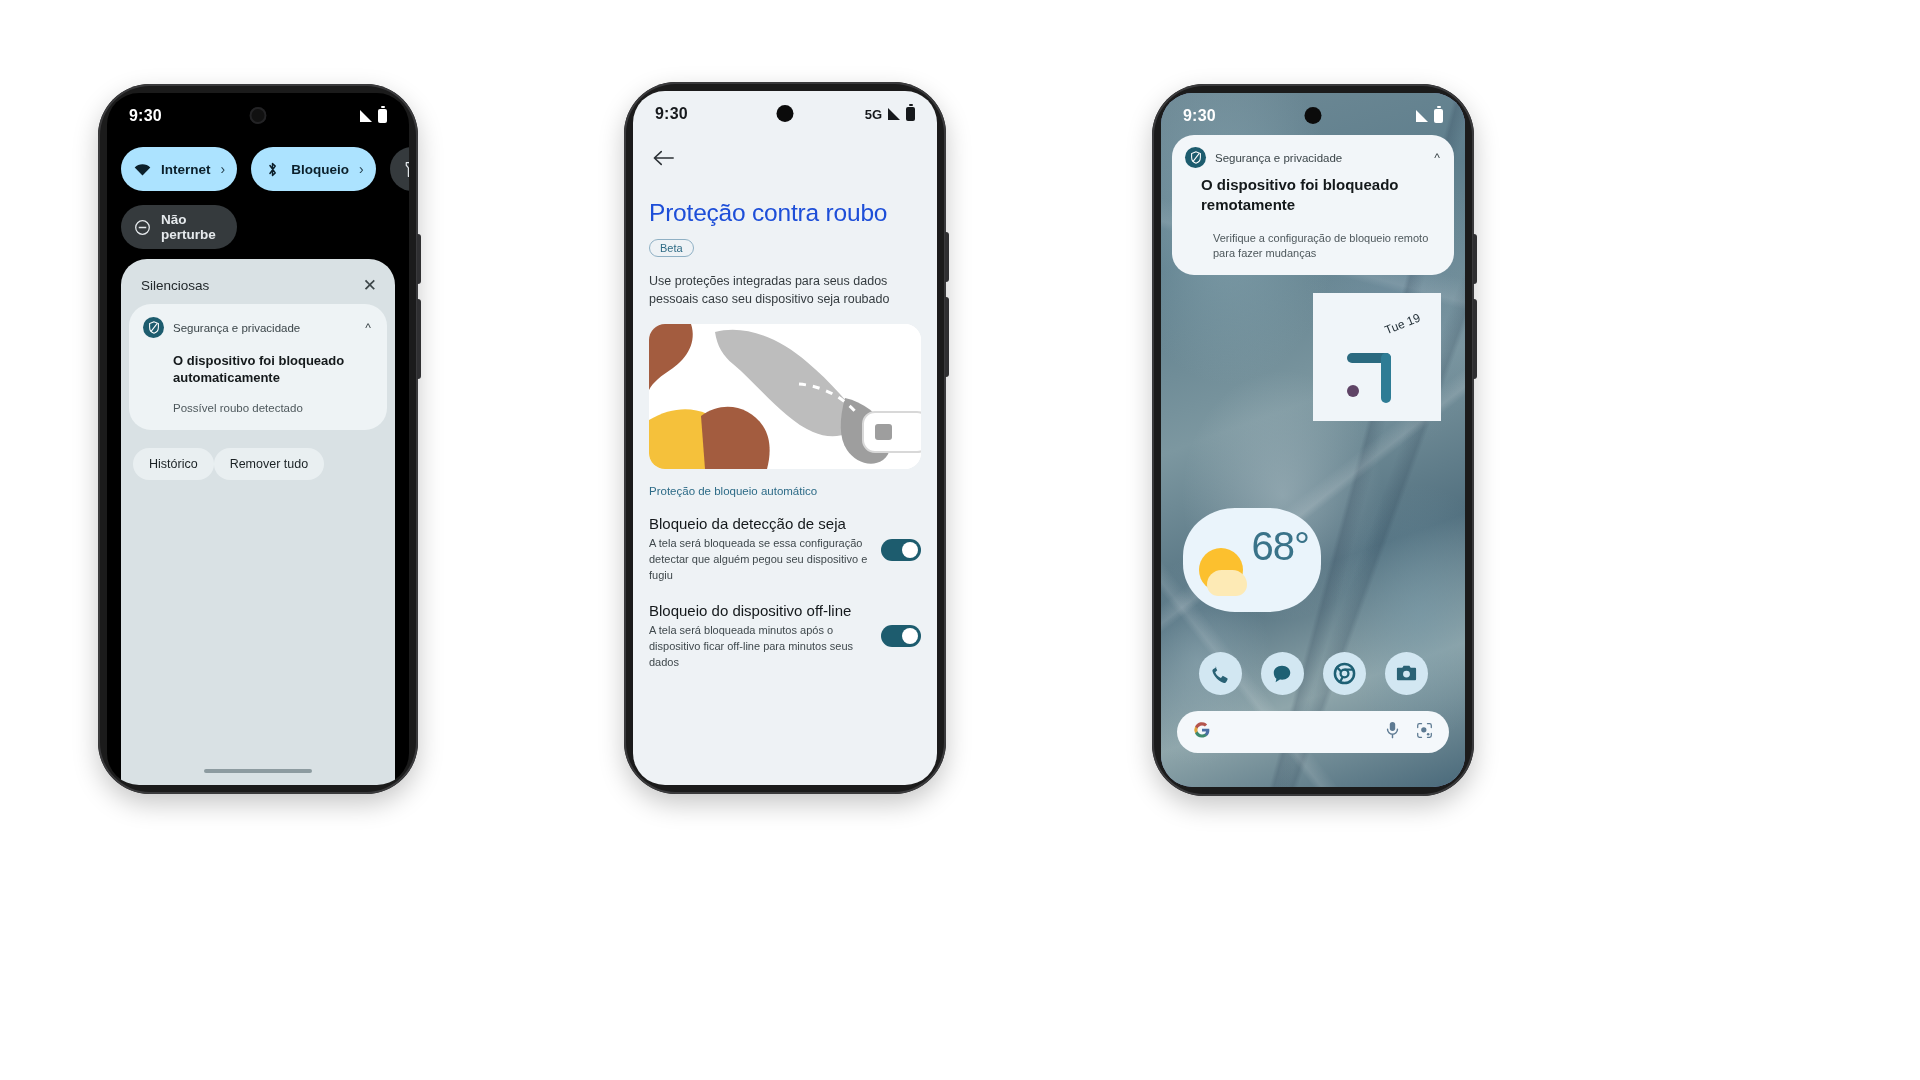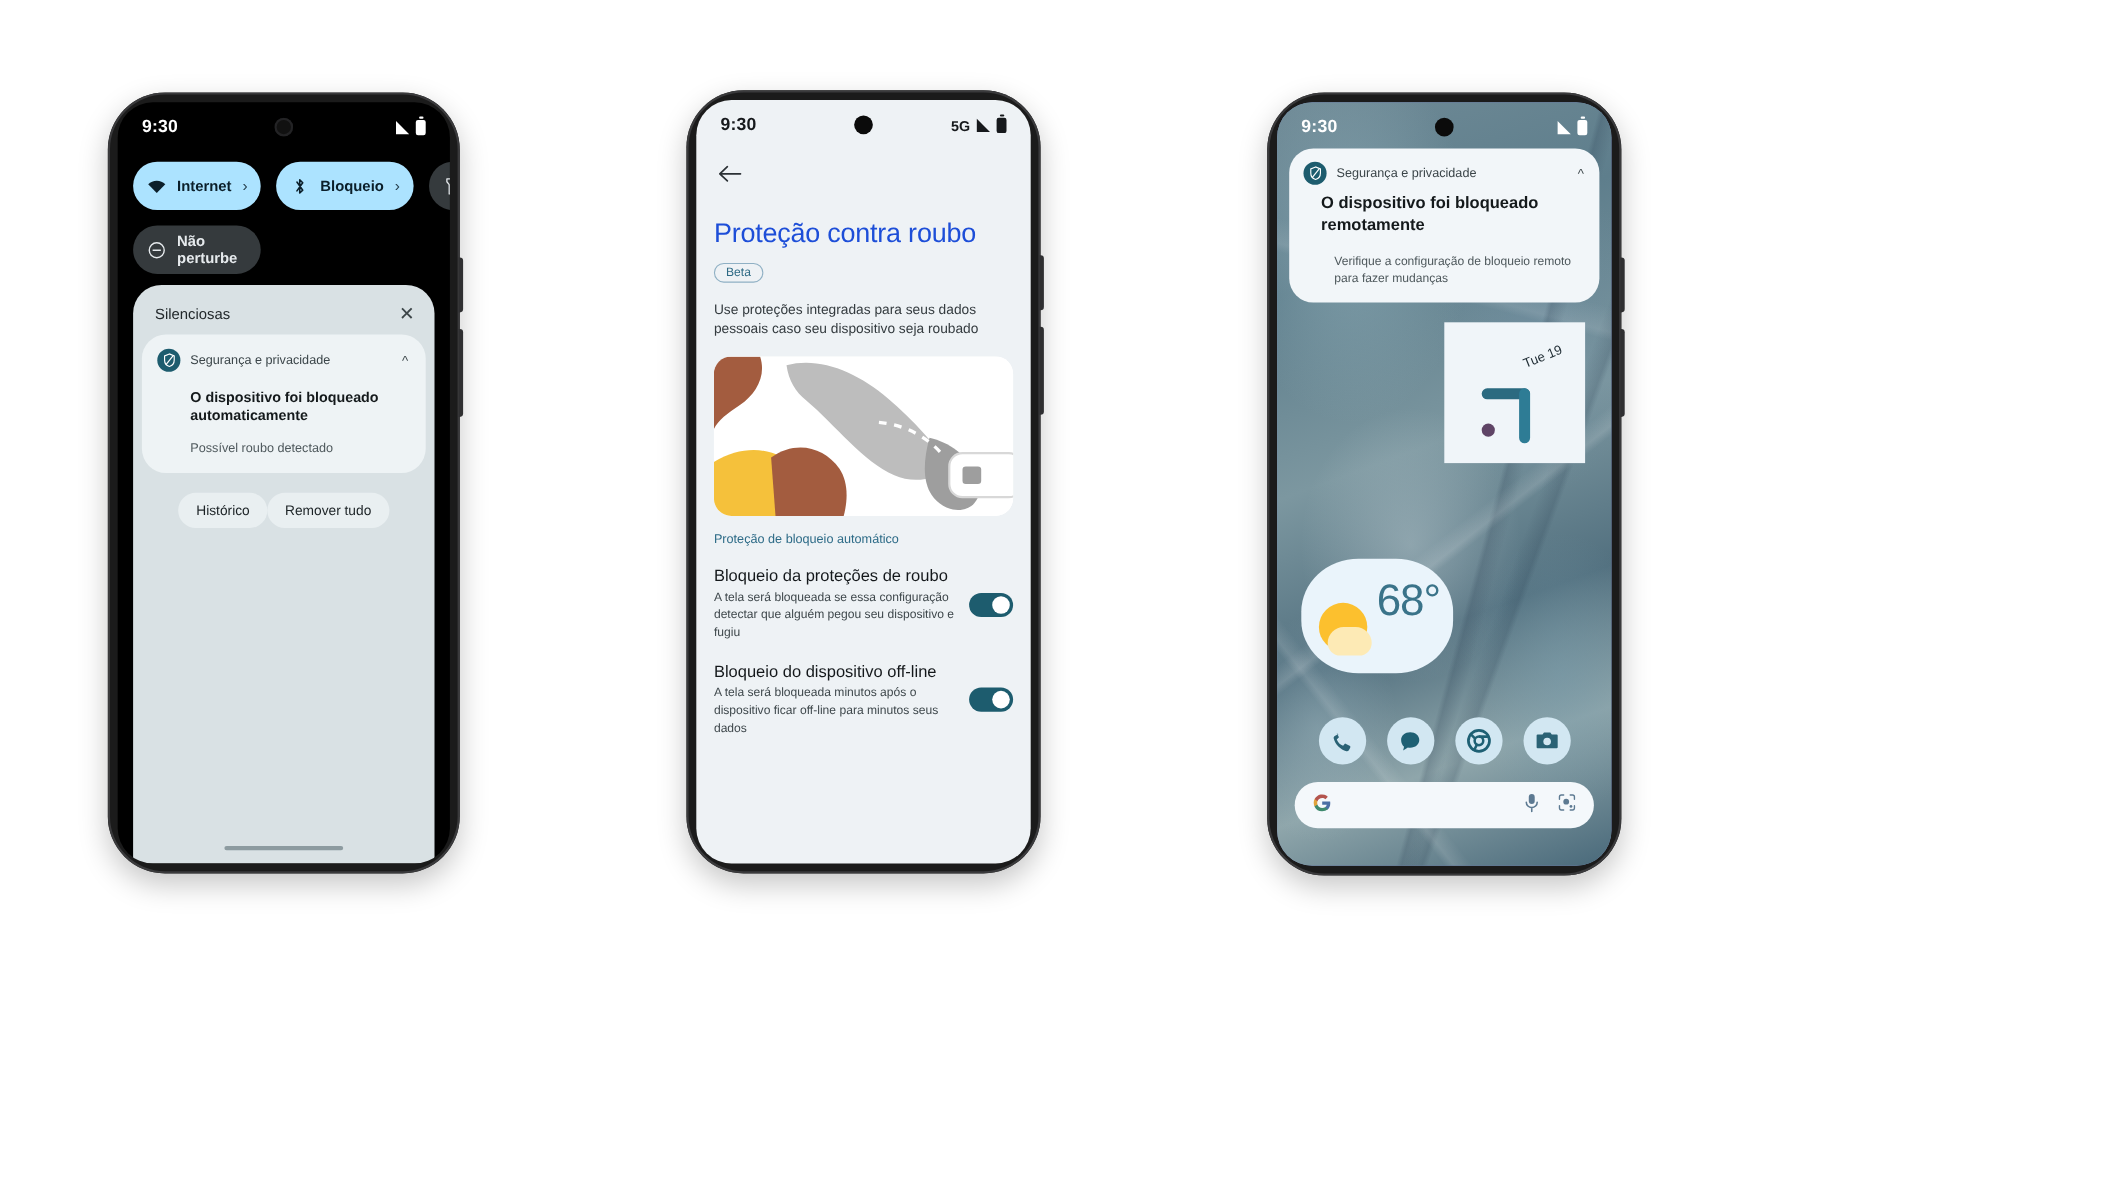--- a/index.html
+++ b/index.html
@@ -79,21 +79,21 @@
   }
   .notif-top { display: flex; align-items: center; gap: 9px; }
   .shield {
     width: 21px; height: 21px; border-radius: 50%; background: #1d5c6e;
     display: flex; align-items: center; justify-content: center; flex: 0 0 21px;
   }
   .notif-app { font-size: 11.5px; color: #3b4549; flex: 1; }
   .notif-chev { color: #3b4549; font-size: 12px; }
   .notif-title { font-size: 13px; color: #14191b; margin-top: 14px; margin-left: 30px; line-height: 1.32; font-weight: bold; }
   .notif-sub { font-size: 11.5px; color: #4e585c; margin-top: 16px; margin-left: 30px; }
-  .shade-actions { display: flex; justify-content: center; padding: 18px 12px 0; }
+  .shade-actions { display: flex; justify-content: flex-start; padding: 18px 12px 0; }
   .pill {
     background: #e9eff1; border-radius: 20px; padding: 9px 16px;
     font-size: 12.5px; color: #1b2225;
   }
   .gesture-bar {
     position: absolute; bottom: 12px; left: 50%; transform: translateX(-50%);
     width: 108px; height: 4px; border-radius: 3px; background: #8d9ba0;
   }
 
   
@@ -327,21 +327,21 @@
             <rect x="214" y="88" width="66" height="40" rx="12" fill="#ffffff" stroke="#d8d8d8" stroke-width="2"></rect>
             <rect x="226" y="100" width="17" height="16" rx="3" fill="#9e9e9e"></rect>
             <path d="M150 60c24 2 46 14 60 32" fill="none" stroke="#ffffff" stroke-width="3" stroke-dasharray="7 7"></path>
           </svg>
         </div>
 
         <div class="p2-link">Proteção de bloqueio automático</div>
 
         <div class="srow">
           <div class="srow-txt">
-            <div class="srow-title">Bloqueio da proteções de roubo</div>
+            <div class="srow-title">Bloqueio da detecção de seja</div>
             <div class="srow-sub">A tela será bloqueada se essa configuração detectar que alguém pegou seu dispositivo e fugiu</div>
           </div>
           <div class="switch"></div>
         </div>
 
         <div class="srow">
           <div class="srow-txt">
             <div class="srow-title">Bloqueio do dispositivo off-line</div>
             <div class="srow-sub">A tela será bloqueada minutos após o dispositivo ficar off-line para minutos seus dados</div>
           </div>

